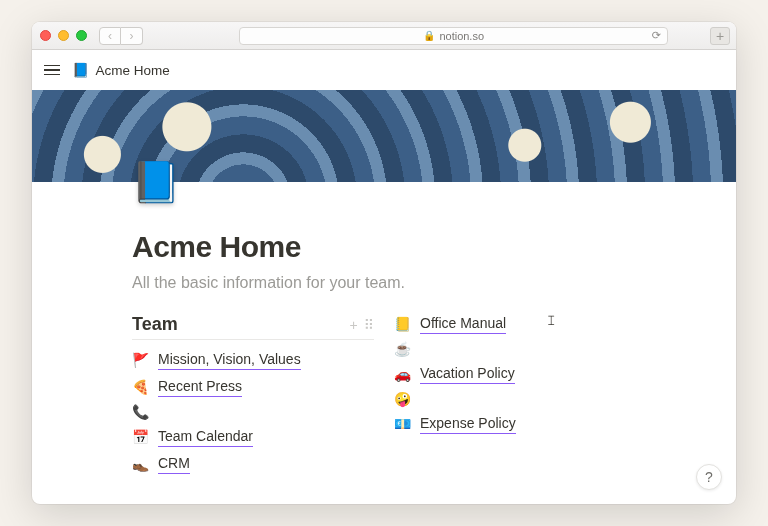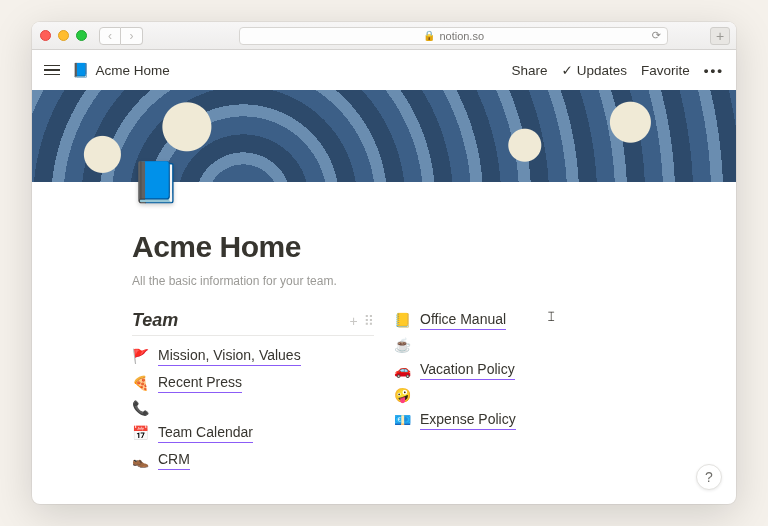--- a/index.html
+++ b/index.html
@@ -96,29 +96,29 @@
   
   .content {
     padding: 48px 100px 20px 100px;
     color:#37352f;
   }
   .page-title {
     font-size: 30px; font-weight:700; letter-spacing:-0.5px;
     margin-bottom: 10px;
   }
   .page-desc {
-    font-size: 12px; color:#9b9a96; margin-bottom: 22px;
+    font-size: 16px; color:#9b9a96; margin-bottom: 22px;
   }
   .columns { display:flex; gap: 20px; }
   .col { flex:1; min-width:0; position:relative; }
   .col-header {
     display:flex; align-items:center; border-bottom:1px solid #e9e8e6;
     padding-bottom:4px; margin-bottom:10px;
   }
-  .col-header h2 { font-size:18px; font-weight:700; flex:1;font-style:italic; }
+  .col-header h2 { font-size:18px; font-weight:700; flex:1; }
   .col-controls { display:flex; gap:6px; color:#c9c8c5; font-size:14px; }
   .col-controls span { cursor:pointer; }
   .link-list { display:flex; flex-direction:column; gap:7px; }
   .link-item {
     display:flex; align-items:center; gap:8px;
     font-size:14px; color:#37352f; cursor:pointer;
   }
   .link-item .emoji { width:18px; text-align:center; font-size:14px; }
   .link-item .label { border-bottom:1px solid #8b5cf6; line-height:1.35; }
   .cursor-caret {
@@ -161,29 +161,20 @@
 
   <div class="topbar">
     <div class="hamburger">
       <span></span>
         <span></span>
         <span></span>
     </div>
     <span class="crumb-icon">📘</span>
     <span class="crumb-title">Acme Home</span>
     <div class="topbar-spacer"></div>
-    <div class="topbar-actions">
-      <span class="act">Share</span>
-      <span class="act">
-        <span class="check">✓</span>
-        <span>Updates</span>
-      </span>
-      <span class="act">Favorite</span>
-      <span class="act dots">•••</span>
-    </div>
   </div>
 
   <div class="cover">
     <div class="page-icon">📘</div>
   </div>
 
   <div class="content">
     <h1 class="page-title">Acme Home</h1>
     <p class="page-desc">All the basic information for your team.</p>
 

